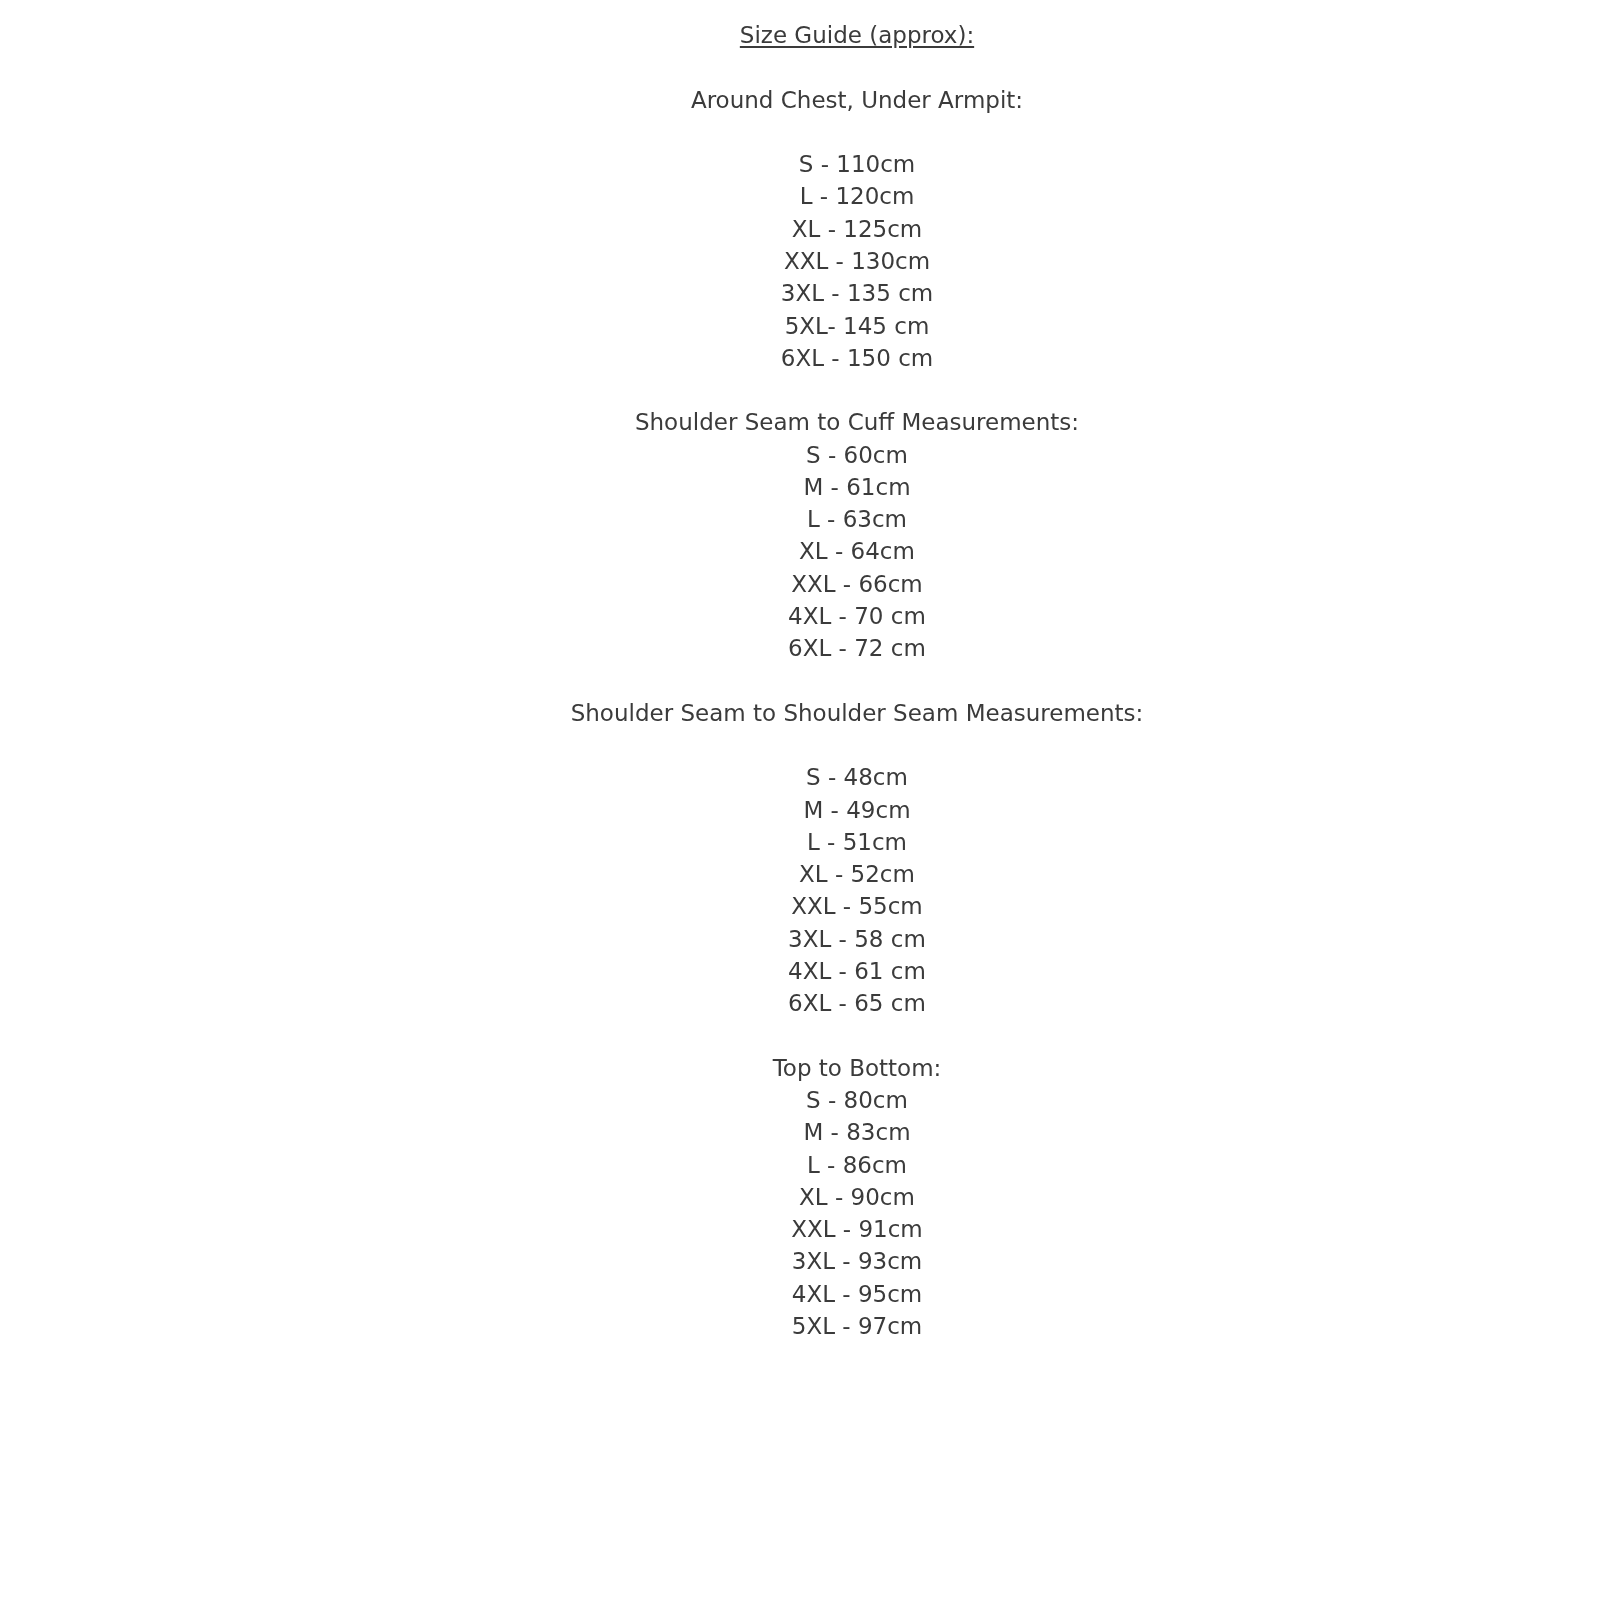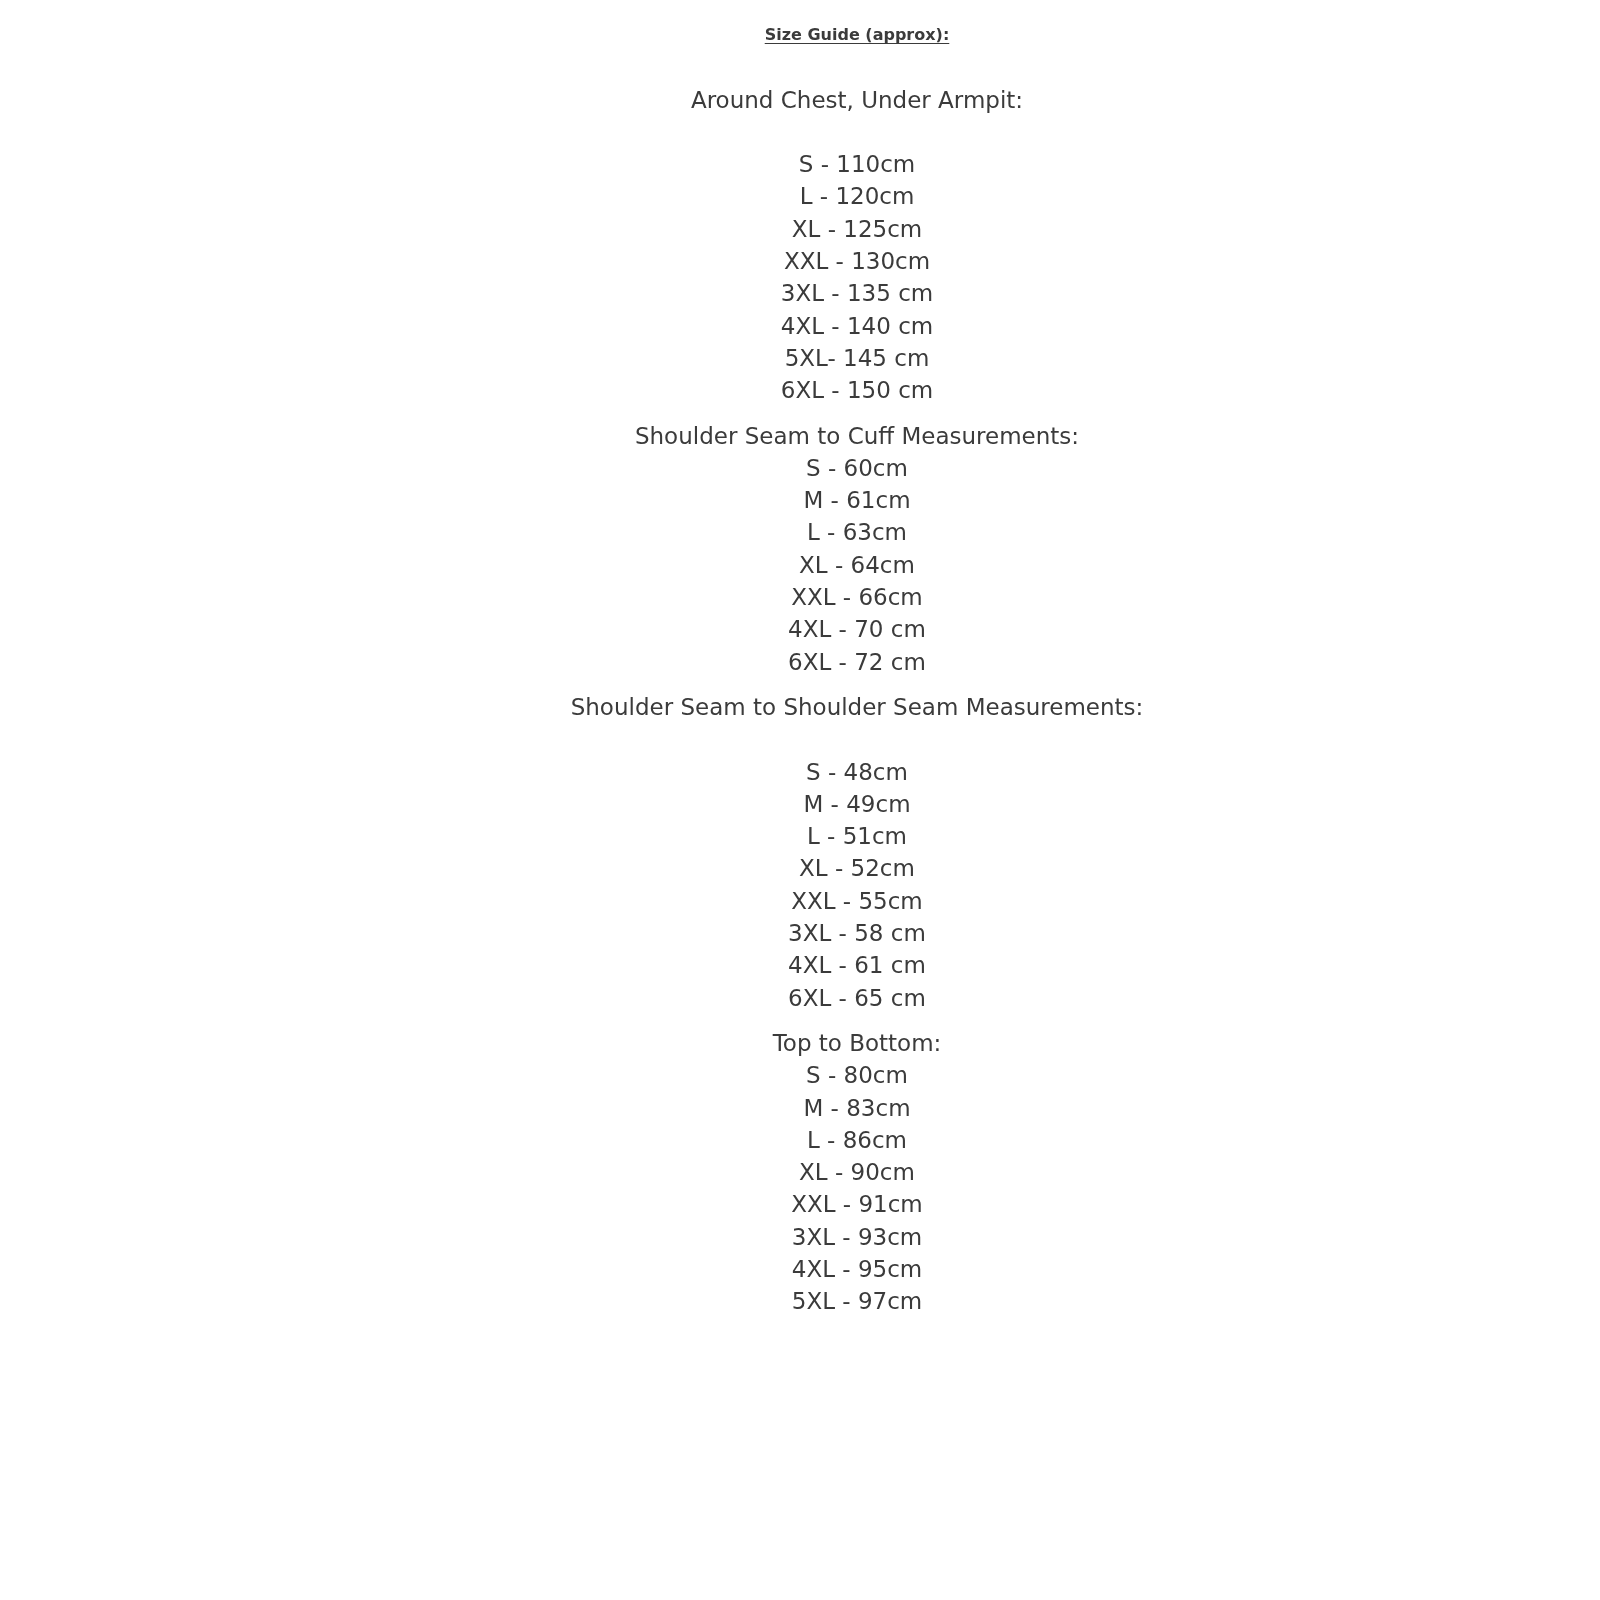--- a/index.html
+++ b/index.html
@@ -10,47 +10,46 @@
     padding: 19px 0 0 114px; 
     background: #ffffff;
     color: #3b3b3b;
     font-family: "DejaVu Sans", "Liberation Sans", sans-serif;
     font-size: 23px;
     line-height: 32.3px;
     text-align: center;
     overflow: hidden;
   }
   .page-title {
-    font-size: 16px;
-    font-weight: bold;
+    font-size: 23px;
+    font-weight: normal;
     text-decoration: underline;
     text-underline-offset: 3px;
     margin: 0 0 32.3px 0;
   }
-  .size-section { margin-top: 13px; }
+  .size-section { margin-top: 32px; }
   .size-section .section-heading { margin: 0; }
   .size-section.gap-after-heading .section-heading { margin-bottom: 32.3px; }
   .size-item { margin: 0; }
 </style>
 </head>
 <body style="background: rgb(255, 255, 255); color: rgb(59, 59, 59);">
 
 <div>
   <h1 class="page-title">Size Guide (approx):</h1>
 
   <div id="sections">
   <section class="size-section gap-after-heading">
     <div class="section-heading">Around Chest, Under Armpit:</div>
     <div class="section-items">
           <div class="size-item">S - 110cm</div>
           <div class="size-item">L - 120cm</div>
           <div class="size-item">XL - 125cm</div>
           <div class="size-item">XXL - 130cm</div>
           <div class="size-item">3XL - 135 cm</div>
-          <div class="size-item">4XL - 140 cm</div>
           <div class="size-item">5XL- 145 cm</div>
           <div class="size-item">6XL - 150 cm</div>
         </div>
   </section>
 
   <section class="size-section">
     <div class="section-heading">Shoulder Seam to Cuff Measurements:</div>
     <div class="section-items">
           <div class="size-item">S - 60cm</div>
           <div class="size-item">M - 61cm</div>

